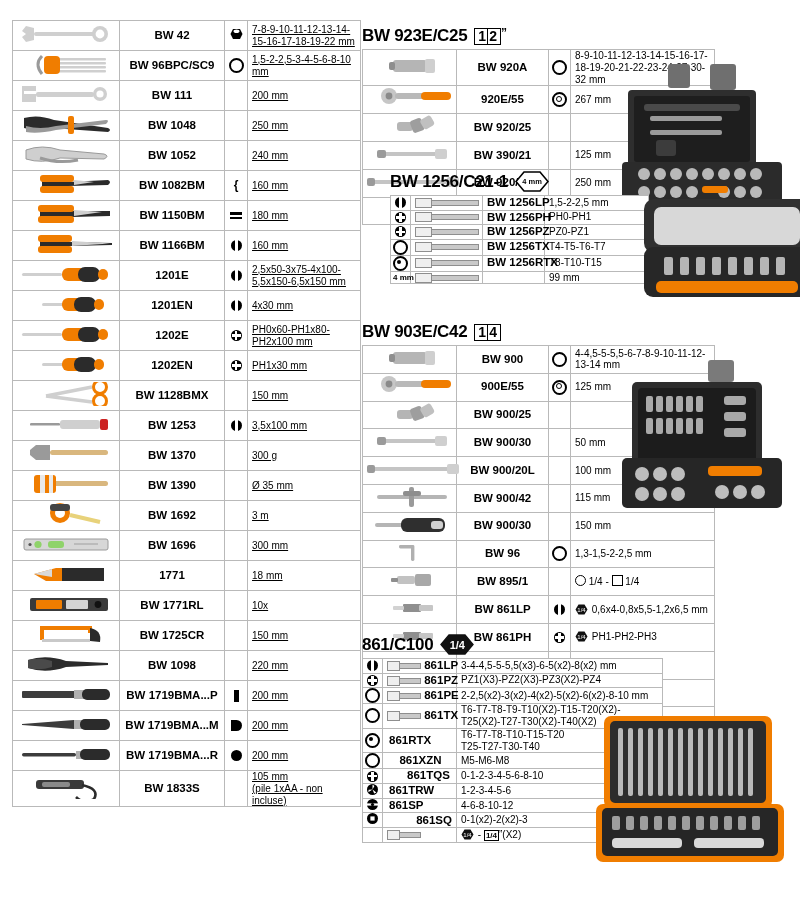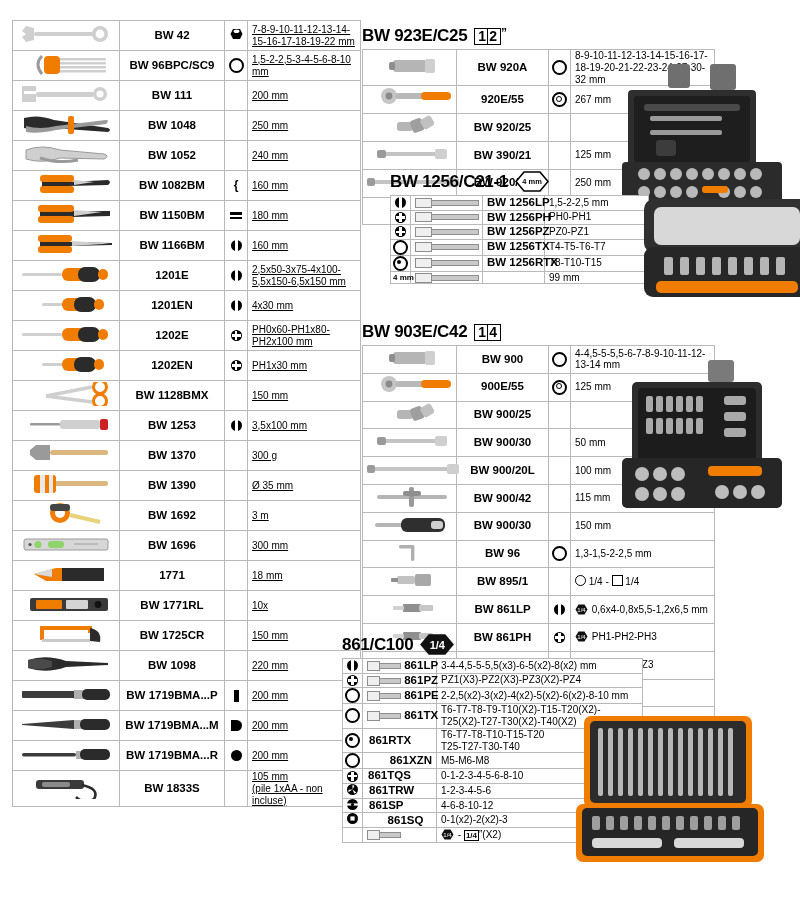--- a/index.html
+++ b/index.html
@@ -923,21 +923,21 @@
             <circle cx="66" cy="140" r="7"></circle>
           <circle cx="110" cy="138" r="7"></circle>
             <circle cx="128" cy="138" r="7"></circle>
             <circle cx="146" cy="138" r="7"></circle>
         </g>
         <rect x="96" y="112" width="54" height="10" rx="4" fill="#F07D00"></rect>
       </svg>
     </div>
   </div>
 
-  <div class="section" id="sec861" style="left:342px;top:634px;width:430px;">
+  <div class="section" id="sec861" style="left:362px;top:634px;width:430px;">
     <div class="sec-head">
       <span class="sec-title">861/C100</span>
       <span class="badge-hex dark">
         <svg width="34" height="21" viewBox="0 0 34 21">
             <polygon points="9,1 25,1 33,10.5 25,20 9,20 1,10.5" fill="#111" stroke="#111" stroke-width="1.4"></polygon>
           </svg>
         <span class="tx">1/4</span>
       </span>
     </div>
     <table class="cat mini" style="width:300px;">
@@ -991,30 +991,30 @@
             </td>
             <td class="code" style="text-align:left;padding-left:6px">861RTX</td>
             <td class="val">T6-T7-T8-T10-T15-T20<br>T25-T27-T30-T40</td>
           </tr>
           <tr>
             <td class="icon">
               <span class="icon-wrap">
                 <span class="g-hexo"></span>
               </span>
             </td>
-            <td class="code" style="text-align:right;padding-left:6px">861XZN</td>
+            <td class="code" style="text-align:center;padding-left:6px">861XZN</td>
             <td class="val">M5-M6-M8</td>
           </tr>
           <tr>
             <td class="icon">
               <span class="icon-wrap">
                 <span class="g-pz"></span>
               </span>
             </td>
-            <td class="code" style="text-align:left;padding-left:5px">861TQS</td>
+            <td class="code" style="text-align:left;padding-left:24px">861TQS</td>
             <td class="val">0-1-2-3-4-5-6-8-10</td>
           </tr>
           <tr>
             <td class="icon">
               <span class="icon-wrap">
                 <span><svg width="11" height="11" viewBox="0 0 11 11">
                     <circle cx="5.5" cy="5.5" r="5.5" fill="#000"></circle>
                     <path d="M5.5 5.5 L5.5 0.6 L7.4 2 Z M5.5 5.5 L1.3 8.2 L1.6 5.8 Z M5.5 5.5 L9.4 8.4 L7.2 9.6 Z" fill="#fff"></path>
                   </svg></span>
               </span>
@@ -1037,21 +1037,21 @@
           </tr>
           <tr>
             <td class="icon">
               <span class="icon-wrap">
                 <span><svg width="11" height="11" viewBox="0 0 11 11">
                     <circle cx="5.5" cy="5.5" r="5.5" fill="#000"></circle>
                     <rect x="3.4" y="3.4" width="4.2" height="4.2" fill="#fff"></rect>
                   </svg></span>
               </span>
             </td>
-            <td class="code" style="text-align:center;padding-left:16px">861SQ</td>
+            <td class="code" style="text-align:right;padding-left:16px">861SQ</td>
             <td class="val">0-1(x2)-2(x2)-3</td>
           </tr>
           <tr>
             <td class="icon"></td>
             <td class="code" style="text-align:left"><span class="bitpic short"><span class="shank"></span><span class="tip"></span></span> <span></span></td>
             <td class="val"><span class="chip-hex"><svg width="13" height="11" viewBox="0 0 13 11">
                   <polygon points="3.5,0.5 9.5,0.5 12.5,5.5 9.5,10.5 3.5,10.5 0.5,5.5" fill="#111"></polygon>
                   <text x="6.5" y="8" font-size="6" fill="#fff" text-anchor="middle" font-family="Liberation Sans">1/4</text>
                 </svg></span> - <span class="chip-sq">1/4</span>”(X2)</td>
           </tr>

